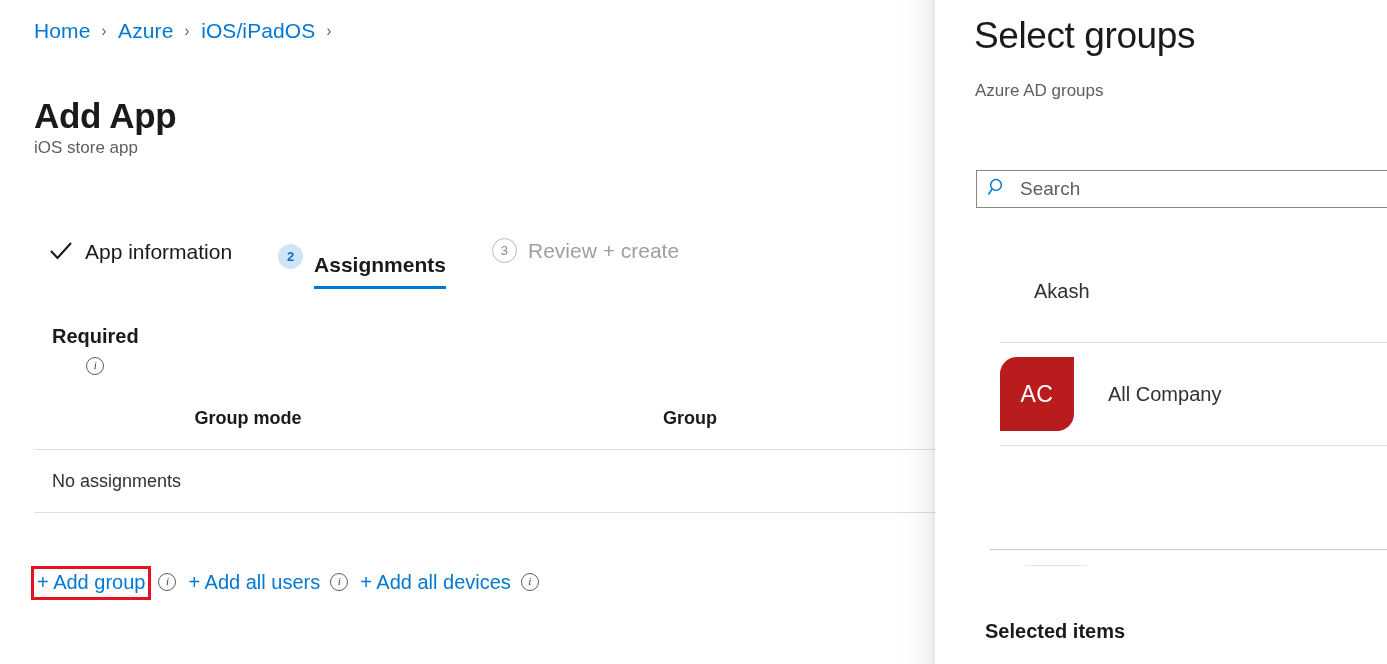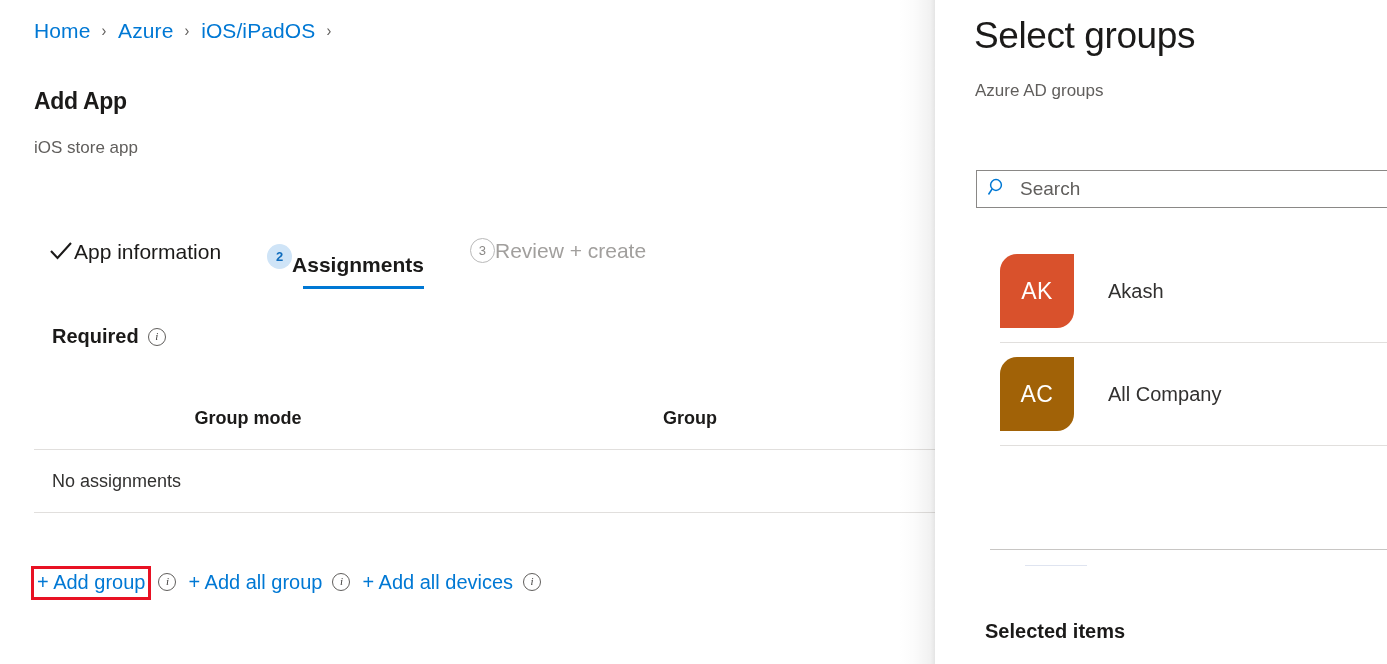--- a/index.html
+++ b/index.html
@@ -30,35 +30,35 @@
     font-size: 21px; letter-spacing: 0.1px;
   }
   .crumb-sep {
     color: #605e5c; font-size: 17px; margin: 0 11px; font-weight: 400;
     transform: scaleX(0.85);
   }
 
   
   .page-title {
     position: absolute; left: 34px; top: 74px;
-    font-size: 23px; font-weight: 700; letter-spacing: -0.3px;
+    font-size: 35px; font-weight: 700; letter-spacing: -0.3px;
     color: #1b1a19; line-height: 1.1;
   }
   .page-subtitle {
     position: absolute; left: 34px; top: 138px;
     font-size: 17px; color: #605e5c; line-height: 1.2;
   }
 
   
   .wizard {
     position: absolute; left: 48px; top: 238px;
     display: flex; align-items: flex-start;
   }
   .wiz-step {
-    display: flex; align-items: center; 
+    display: flex; align-items: center; gap: 11px;
     padding: 0 0 14px 0; position: relative; cursor: pointer;
     user-select: none;
     text-align: right;
   }
   .wiz-step + .wiz-step { margin-left: 46px; }
   .wiz-check {
     width: 26px; height: 26px; display:flex; align-items:center; justify-content:center;
     color: #1b1a19;
   }
   .wiz-num {
@@ -74,21 +74,21 @@
   .wiz-label.disabled { color: #a19f9d; font-weight: 400; }
   .wiz-underline {
     position: absolute; left: 36px; right: 0; bottom: 0; height: 3px;
     background: #0078d4;
   }
 
   
   .section-head {
     position: absolute; left: 52px; top: 325px;
     display: flex; align-items: center; gap: 9px;
-    font-size: 20px; font-weight: 700; color: #1b1a19;
+    font-size: 20px; font-weight: 700; color: #1b1a19; flex-direction: column;
   }
 
   
   .info-ico {
     display: inline-flex; align-items: center; justify-content: center;
     width: 18px; height: 18px; border-radius: 50%;
     border: 1px solid #605e5c; color: #3b3a39;
     font-size: 11px; font-family: "Liberation Serif", serif; font-style: italic;
     font-weight: 400; line-height: 1; cursor: pointer; flex: none;
     padding-bottom: 1px;
@@ -241,21 +241,21 @@
     </div>
 
     <div class="actions">
 
       <div class="act-group">
         <span class="act-link boxed">+ Add group</span>
         <span class="info-ico">i</span>
       </div>
 
       <div class="act-group">
-        <span class="act-link">+ Add all group</span>
+        <span class="act-link">+ Add all users</span>
         <span class="info-ico">i</span>
       </div>
 
       <div class="act-group">
         <span class="act-link">+ Add all devices</span>
         <span class="info-ico">i</span>
       </div>
 
     </div>
   </div>
@@ -273,29 +273,26 @@
           <circle cx="9" cy="8" r="5.4" fill="none" stroke="#0078d4" stroke-width="1.5"></circle>
           <line x1="5.1" y1="12" x2="1.5" y2="17.5" stroke="#0078d4" stroke-width="1.5"></line>
         </svg>
       </span>
       <input class="search-input" type="text" placeholder="Search" style="">
     </div>
 
     <div class="glist">
 
       <div class="glist-row">
-        <span class="avatar" style="background:#d9512c;">
-          <span>AK</span>
-        </span>
         <span class="g-name">Akash</span>
       </div>
       <div class="glist-div"></div>
 
       <div class="glist-row">
-        <span class="avatar" style="background:#a16207;">
+        <span class="avatar" style="background:#b91c1c;">
           <span>AC</span>
         </span>
         <span class="g-name">All Company</span>
       </div>
       <div class="glist-div"></div>
 
     </div>
 
     <div class="blade-bottom-div"></div>
     <div class="blade-faint-line"></div>

